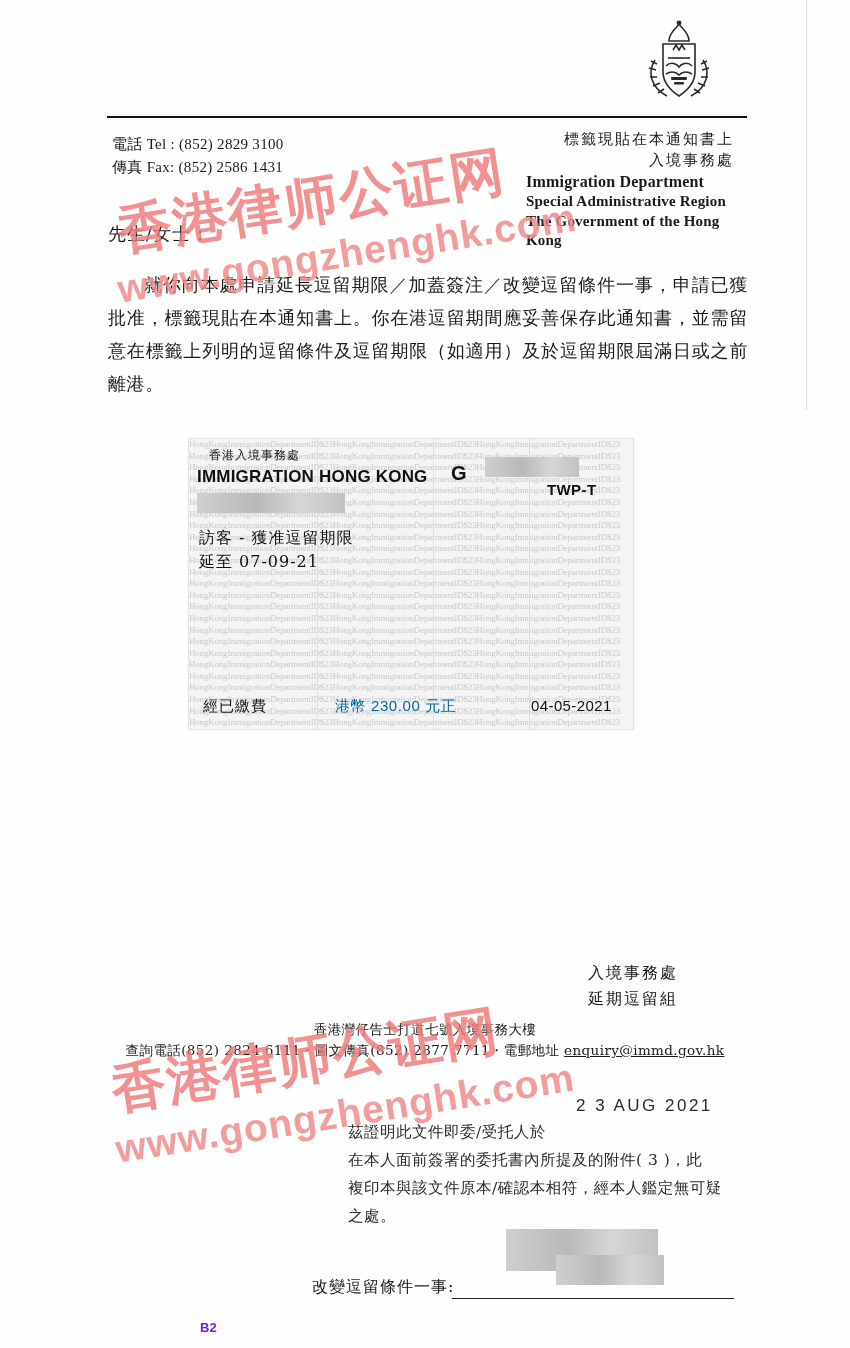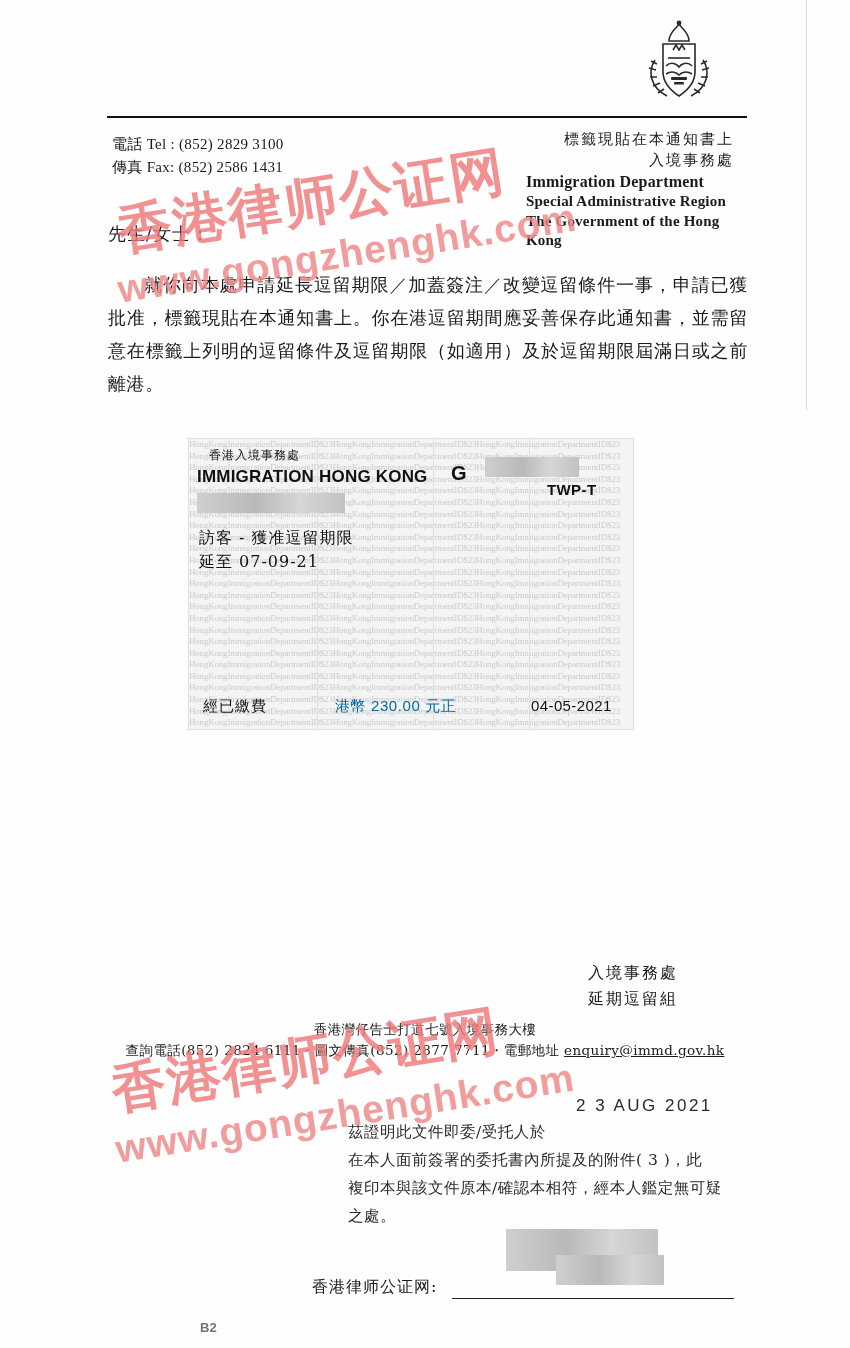--- a/index.html
+++ b/index.html
@@ -295,21 +295,21 @@
     width: 282px;
     border-top: 1.5px solid #222;
   }
   .page-code {
     position: absolute;
     left: 200px;
     top: 1320px;
     font-family: "Liberation Sans", sans-serif;
     font-weight: bold;
     font-size: 13px;
-    color: #737373;
+    color: #6d28d9;
   }
 
   
   .wm {
     position: absolute;
     pointer-events: none;
     color: #f07b7b;
     font-weight: bold;
     white-space: nowrap;
     opacity: .82;
@@ -467,21 +467,21 @@
   <div class="stamp-date">2 3 AUG 2021</div>
   <div class="notary-text">
     <div class="ln1">茲證明此文件即委/受托人於</div>
     <div>在本人面前簽署的委托書內所提及的附件(  3  )，此</div>
     <div>複印本與該文件原本/確認本相符，經本人鑑定無可疑</div>
     <div>之處。</div>
   </div>
   <div class="redact" style="left:506px; top:1229px; width:152px; height:42px;"></div>
   <div class="redact" style="left:556px; top:1255px; width:108px; height:30px;"></div>
 
-  <div class="notary-sign-label">香港律师公证网:</div>
+  <div class="notary-sign-label">改變逗留條件一事:</div>
   <div class="sign-rule"></div>
   <div class="page-code">B2</div>
 
   <div class="wm wm-zh1">香港律师公证网</div>
   <div class="wm wm-url1">www.gongzhenghk.com</div>
   <div class="wm wm-zh2">香港律师公证网</div>
   <div class="wm wm-url2">www.gongzhenghk.com</div>
 
 </div>
 

